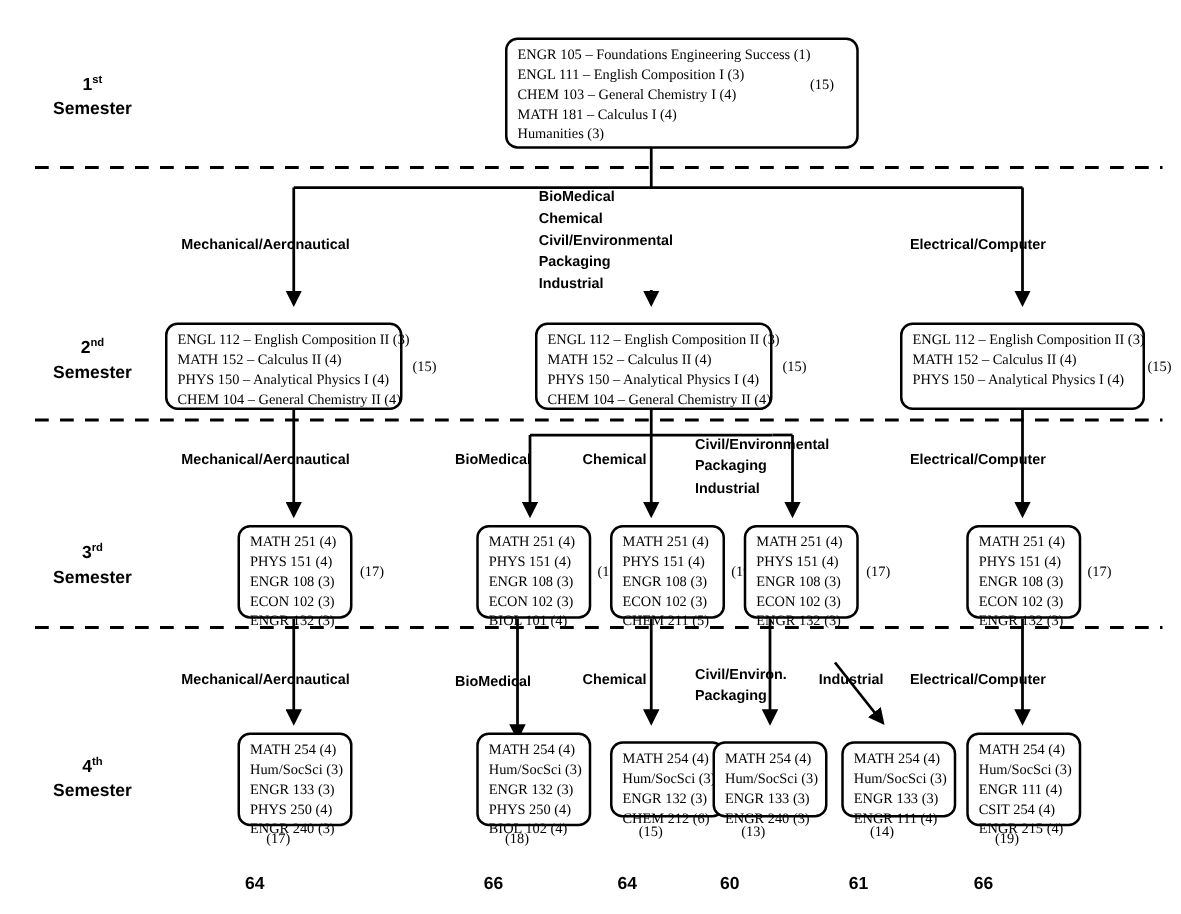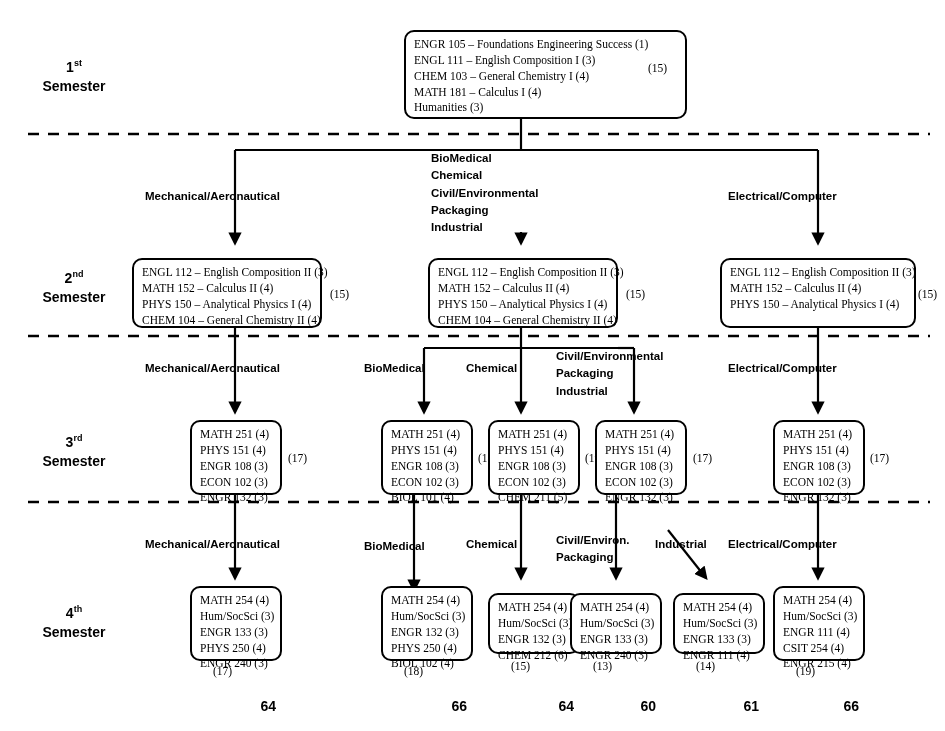--- a/index.html
+++ b/index.html
@@ -61,21 +61,21 @@
     font-size: 11.5px;
     text-align: left;
     line-height: 1.5;
     white-space: pre-line;
   }
   .total {
     position: absolute;
     font-family: "Liberation Sans", sans-serif;
     font-weight: bold;
     font-size: 14px;
-    text-align: right;
+    text-align: left;
   }
   svg.overlay {
     position: absolute;
     left: 0;
     top: 0;
     width: 945px;
     height: 731px;
     pointer-events: none;
   }
 </style>

